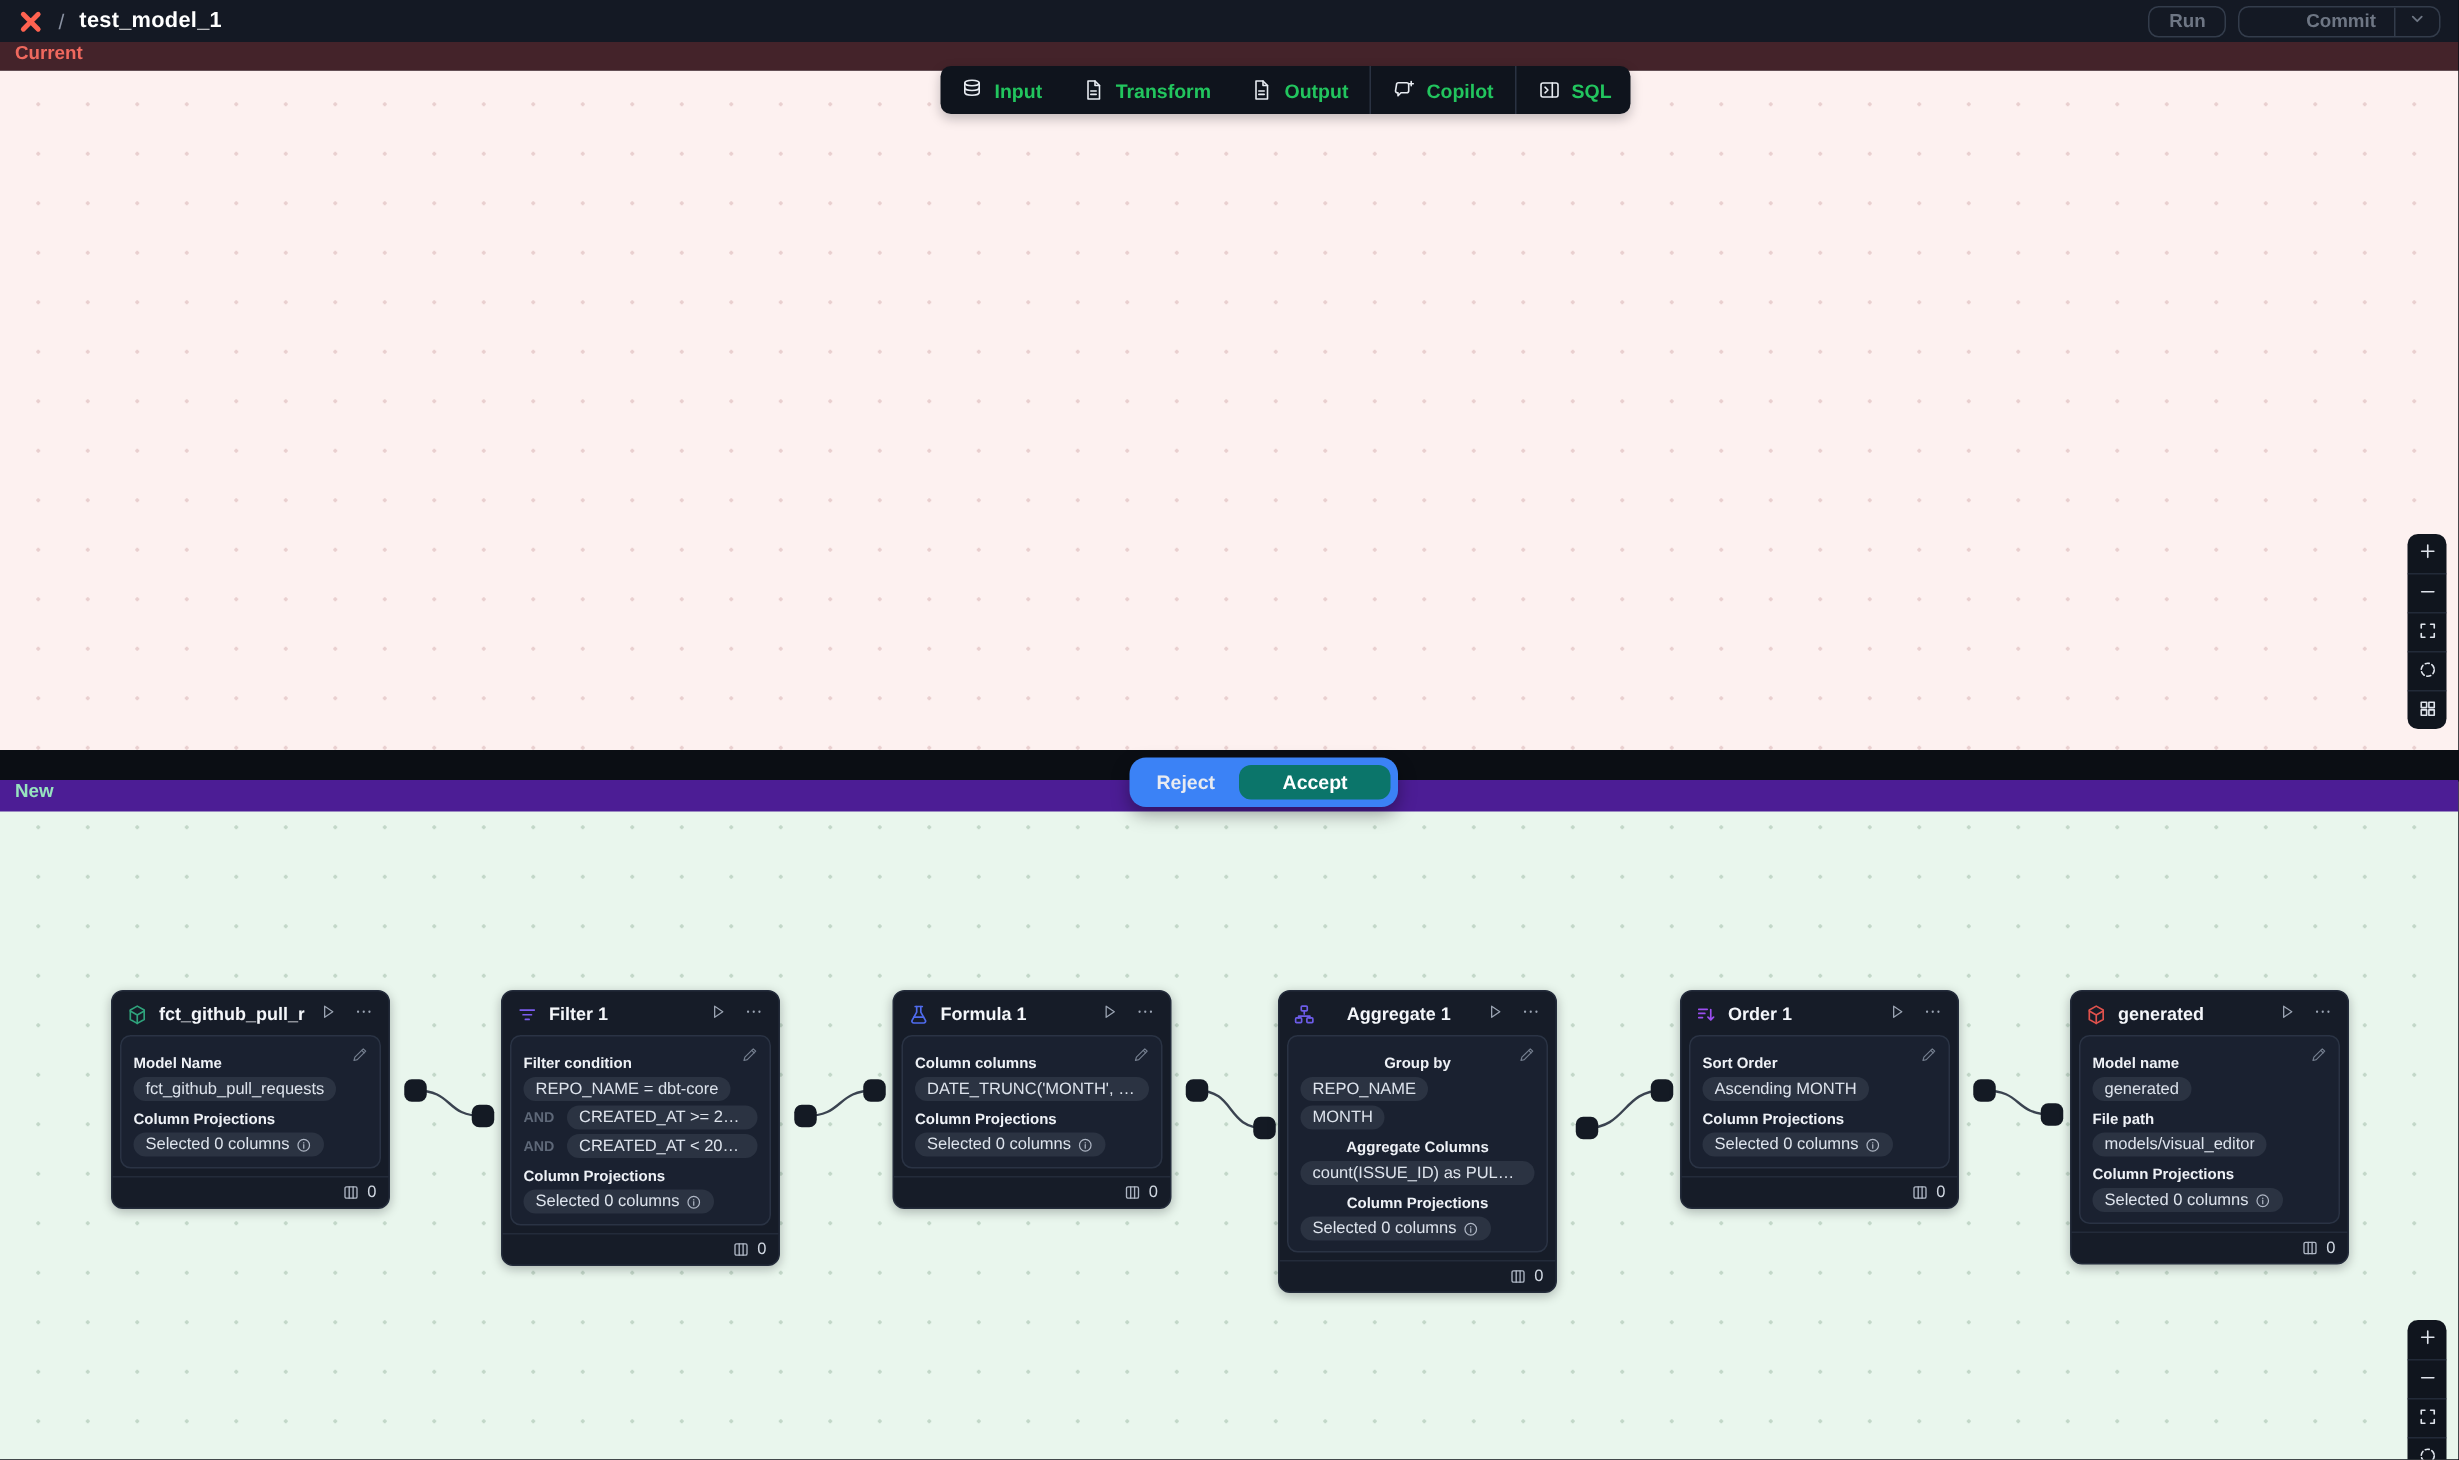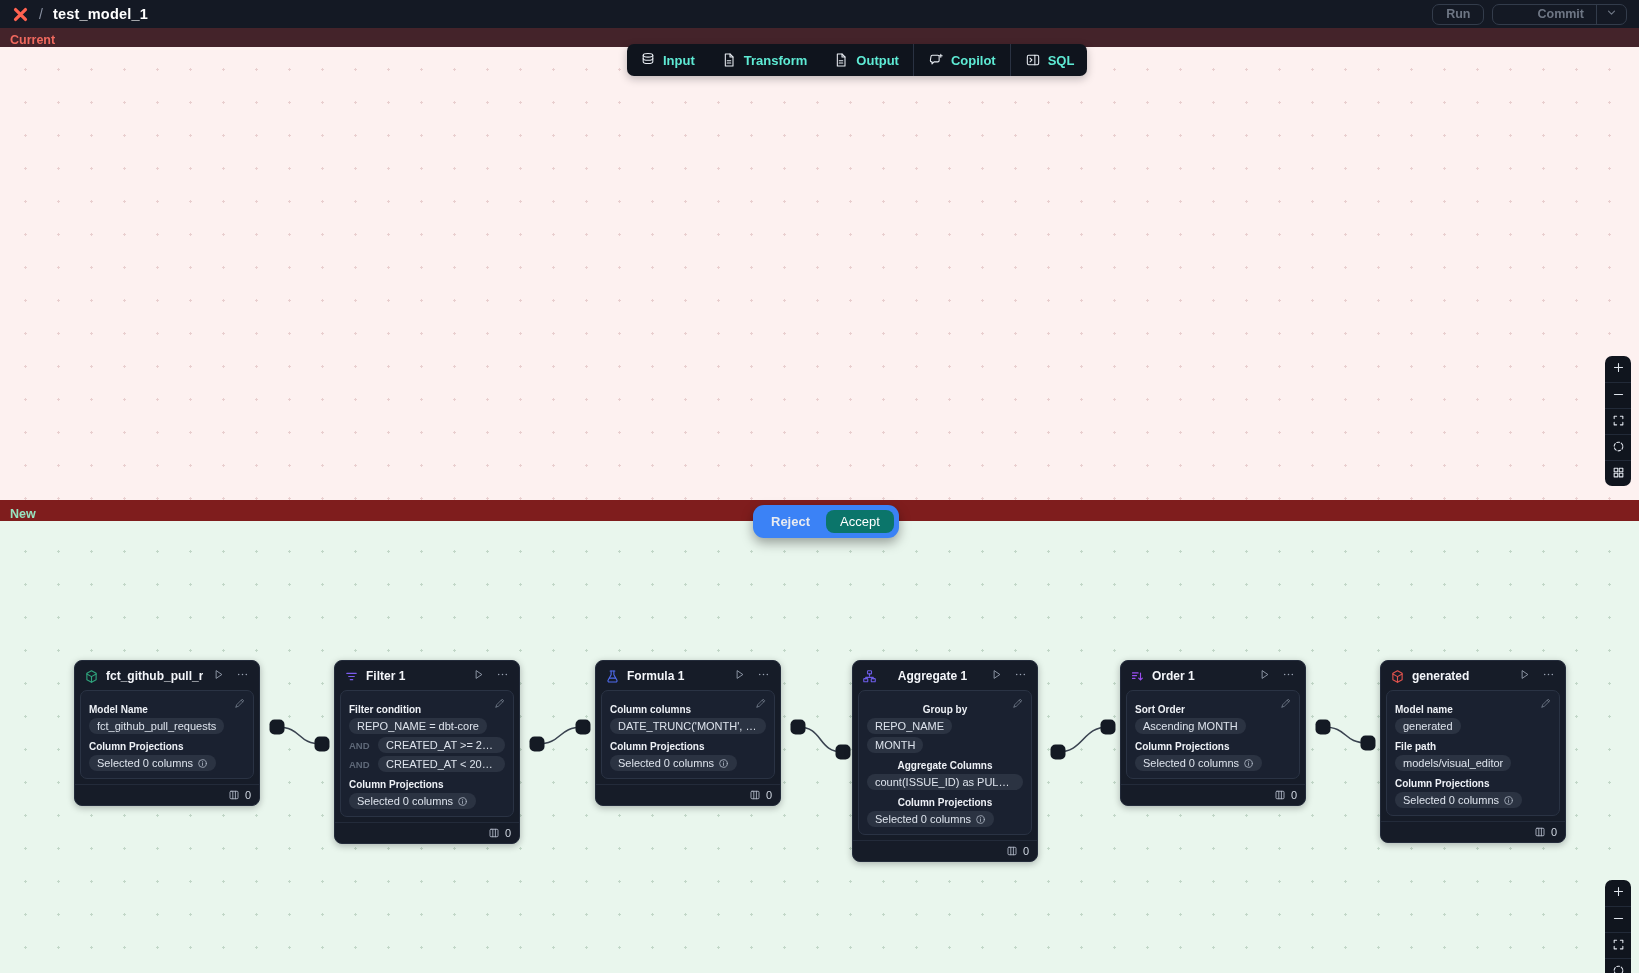--- a/index.html
+++ b/index.html
@@ -17,49 +17,49 @@
   .btn-ghost { background:transparent; border:1px solid #333c4b; color:#6e7684; border-radius:7px;
                font-size:12.5px; font-weight:600; height:21px; padding:0 13px; display:flex; align-items:center;
                font-family:inherit; cursor:default; }
   .split-btn { display:flex; align-items:stretch; border:1px solid #333c4b; border-radius:7px; height:21px; overflow:hidden;padding-left:32px; }
   .split-btn .half { background:transparent; border:none; color:#6e7684; font-size:12.5px; font-weight:600;
                      padding:0 12px; display:flex; align-items:center; font-family:inherit; }
   .split-btn .divider { width:1px; background:#333c4b; }
   .split-btn .chev { padding:0 8px; color:#6e7684; display:flex; align-items:center; }
 
   
-  .banner { position:absolute; left:0; right:0; display:flex; align-items:flex-end;
+  .banner { position:absolute; left:0; right:0; display:flex; align-items:flex-start;
             padding:0 10px; font-size:12.5px; font-weight:600; z-index:5; }
   .banner.current { top:28px; height:19px; background:#44232a; color:#f0695e; }
-  .banner.new { top:500px; height:21px; background:#7f1d1d; color:#97e3bf; }
+  .banner.new { top:520px; height:21px; background:#4c1d95; color:#97e3bf; }
 
   
   .canvas { position:absolute; left:0; right:0; }
   .canvas.cur { top:47px; height:453px; background-color:#fdf1f0;
       background-image:radial-gradient(#e9cfcf 1.2px, transparent 1.3px);
       background-size:33px 33px; background-position:9px 6px; }
   .canvas.nw { top:521px; height:452px; background-color:#e9f6ed;
       background-image:radial-gradient(#c2d7c8 1.2px, transparent 1.3px);
       background-size:33px 33px; background-position:9px 14px; }
 
   
   .node-toolbar { position:absolute; top:44px; left:627px; height:32px; background:#0f141d;
       border-radius:7px; display:flex; align-items:stretch; z-index:26; box-shadow:0 3px 8px rgba(10,10,20,.25); }
-  .nt-btn { display:flex; align-items:center; gap:7px; padding:0 13px; color:#5eead4;
+  .nt-btn { display:flex; align-items:center; gap:7px; padding:0 13px; color:#22c55e;
             font-size:13px; font-weight:600; background:none; border:none; font-family:inherit; cursor:pointer; }
   .nt-btn .ic { display:flex; color:#e8ecf2; }
   .nt-sep { width:1px; background:#2a3242; margin:0 1px; }
 
   
   .review-pill { position:absolute; top:505px; left:753px; background:#3b82f6; border-radius:11px;
       padding:5px; display:flex; gap:3px; align-items:center; z-index:27; box-shadow:0 5px 12px rgba(0,0,0,.35); }
   .reject-btn { background:transparent; border:none; color:#e8ebf1; font-size:13px; font-weight:600;
                 padding:4px 13px; font-family:inherit; cursor:pointer; }
-  .accept-btn { background:#0b756a; border:none; color:#ffffff; font-size:13px; font-weight:400;
-                padding:4px 14px; border-radius:8px; font-family:inherit; cursor:pointer; }
+  .accept-btn { background:#0b756a; border:none; color:#ffffff; font-size:13px; font-weight:700;
+                padding:4px 29px; border-radius:8px; font-family:inherit; cursor:pointer; }
 
   
   .zoom-ctl { position:absolute; left:1605px; width:26px; background:#10151e; border-radius:7px;
       display:flex; flex-direction:column; z-index:26; color:#e8ecf2; overflow:hidden; }
   .zoom-ctl.top { top:356px; }
   .zoom-ctl.bottom { top:880px; }
   .zc-btn { height:26px; flex:none; display:flex; align-items:center; justify-content:center;
             background:none; border:none; color:#dfe4ec; border-top:1px solid #222a38; cursor:pointer; }
   .zc-btn:first-child { border-top:none; }
 

